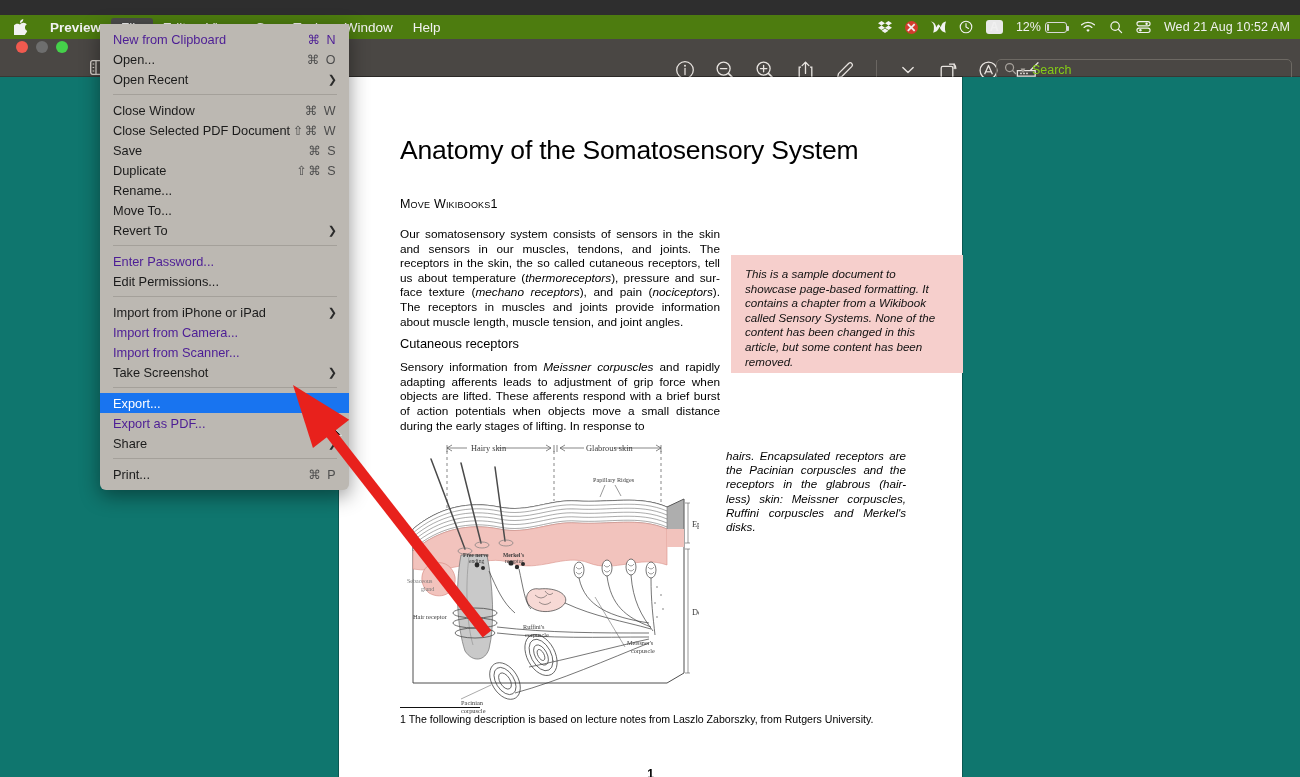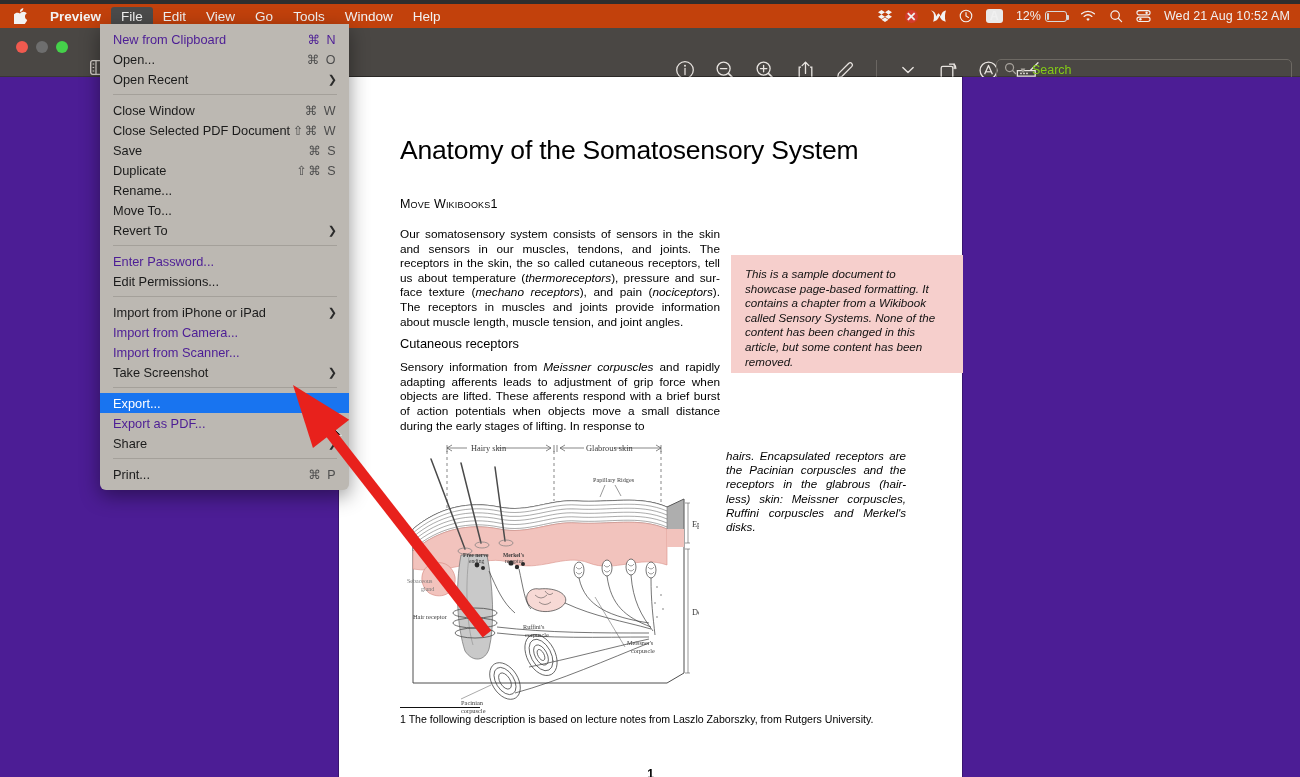--- a/index.html
+++ b/index.html
@@ -6,22 +6,22 @@
   html, body {
     width: 1300px; height: 777px;
     overflow: hidden;
     font-family: "Liberation Sans", sans-serif;
     background: #2e2e2e;
   }
   #root { position: relative; width: 1300px; height: 777px; }
 
   
   .menubar {
-    position: absolute; top: 4px; left: 0; width: 1300px; height: 24px;
-    background: #c2410c;
+    position: absolute; top: 15px; left: 0; width: 1300px; height: 24px;
+    background: #4d7c0f;
     display: flex; align-items: center;
     color: #f2f2f2; font-size: 13px;
     z-index: 40;
   }
   .mb-apple { padding: 0 12px 0 14px; font-size: 15px; line-height: 1; }
   .mb-apple svg { display: block; }
   .mb-item { padding: 2px 10px; font-size: 13.5px; border-radius: 3px; white-space: nowrap; }
   .mb-item.bold { font-weight: bold; }
   .mb-item.active { background: #4b4b4b; }
   .mb-right { margin-left: auto; display: flex; align-items: center; gap: 13px; padding-right: 10px; }
@@ -57,21 +57,21 @@
 
   .searchbox {
     position: absolute; right: 8px; top: 35px; width: 296px; height: 22px;
     border: 1px solid #6d6963; border-radius: 5px;
     display: flex; align-items: center; gap: 2px; padding: 0 7px;
     color: #a8a39d; font-size: 12.5px;
   }
   .search-ph { color: #84cc16; font-size: 12.5px; }
 
   
-  .pagearea { position: absolute; top: 53px; left: 0; width: 1300px; height: 700px; background: #4c1d95; }
+  .pagearea { position: absolute; top: 53px; left: 0; width: 1300px; height: 700px; background: #0f766e; }
   .page {
     position: absolute; left: 339px; top: 0px; width: 623px; height: 700px;
     background: #ffffff;
     box-shadow: 0 0 0 1px rgba(0,0,0,0.25);
   }
   .doc { position: absolute; left: 0; top: 0; width: 623px; height: 700px; color: #000; }
   .doc-title {
     position: absolute; left: 61px; top: 58px; width: 540px;
     font-size: 26.5px; font-weight: normal; letter-spacing: -0.2px;
   }

